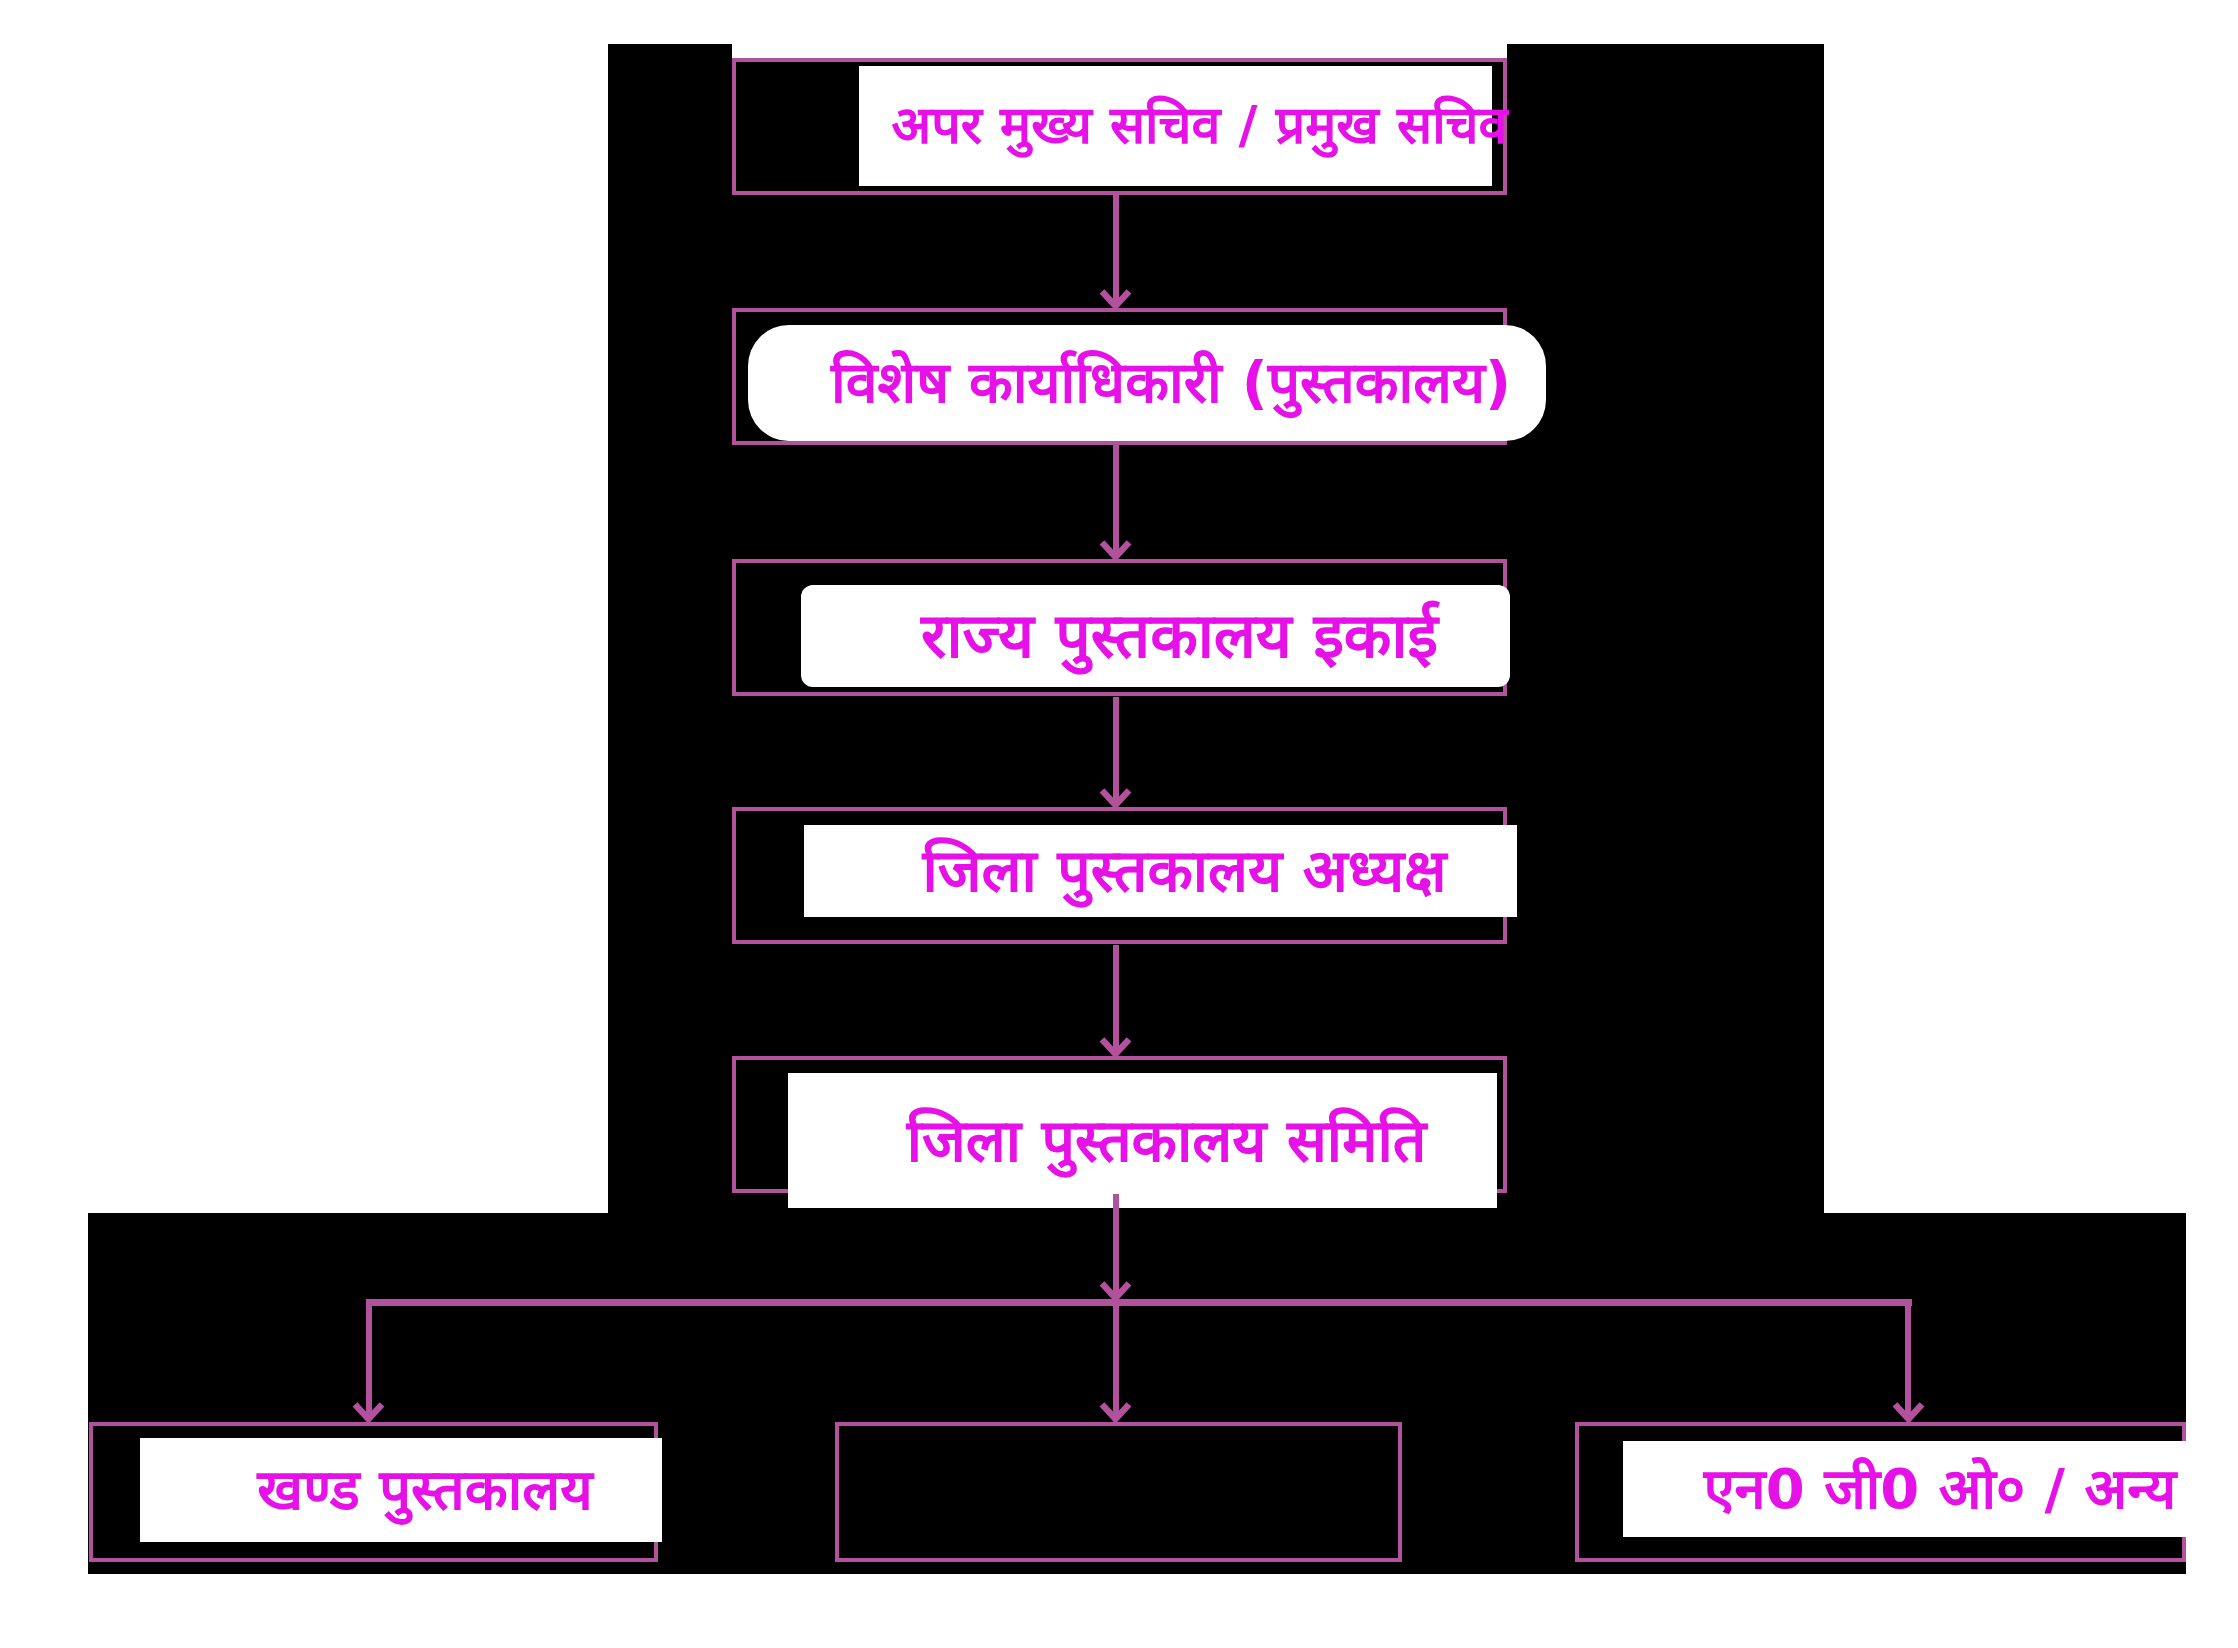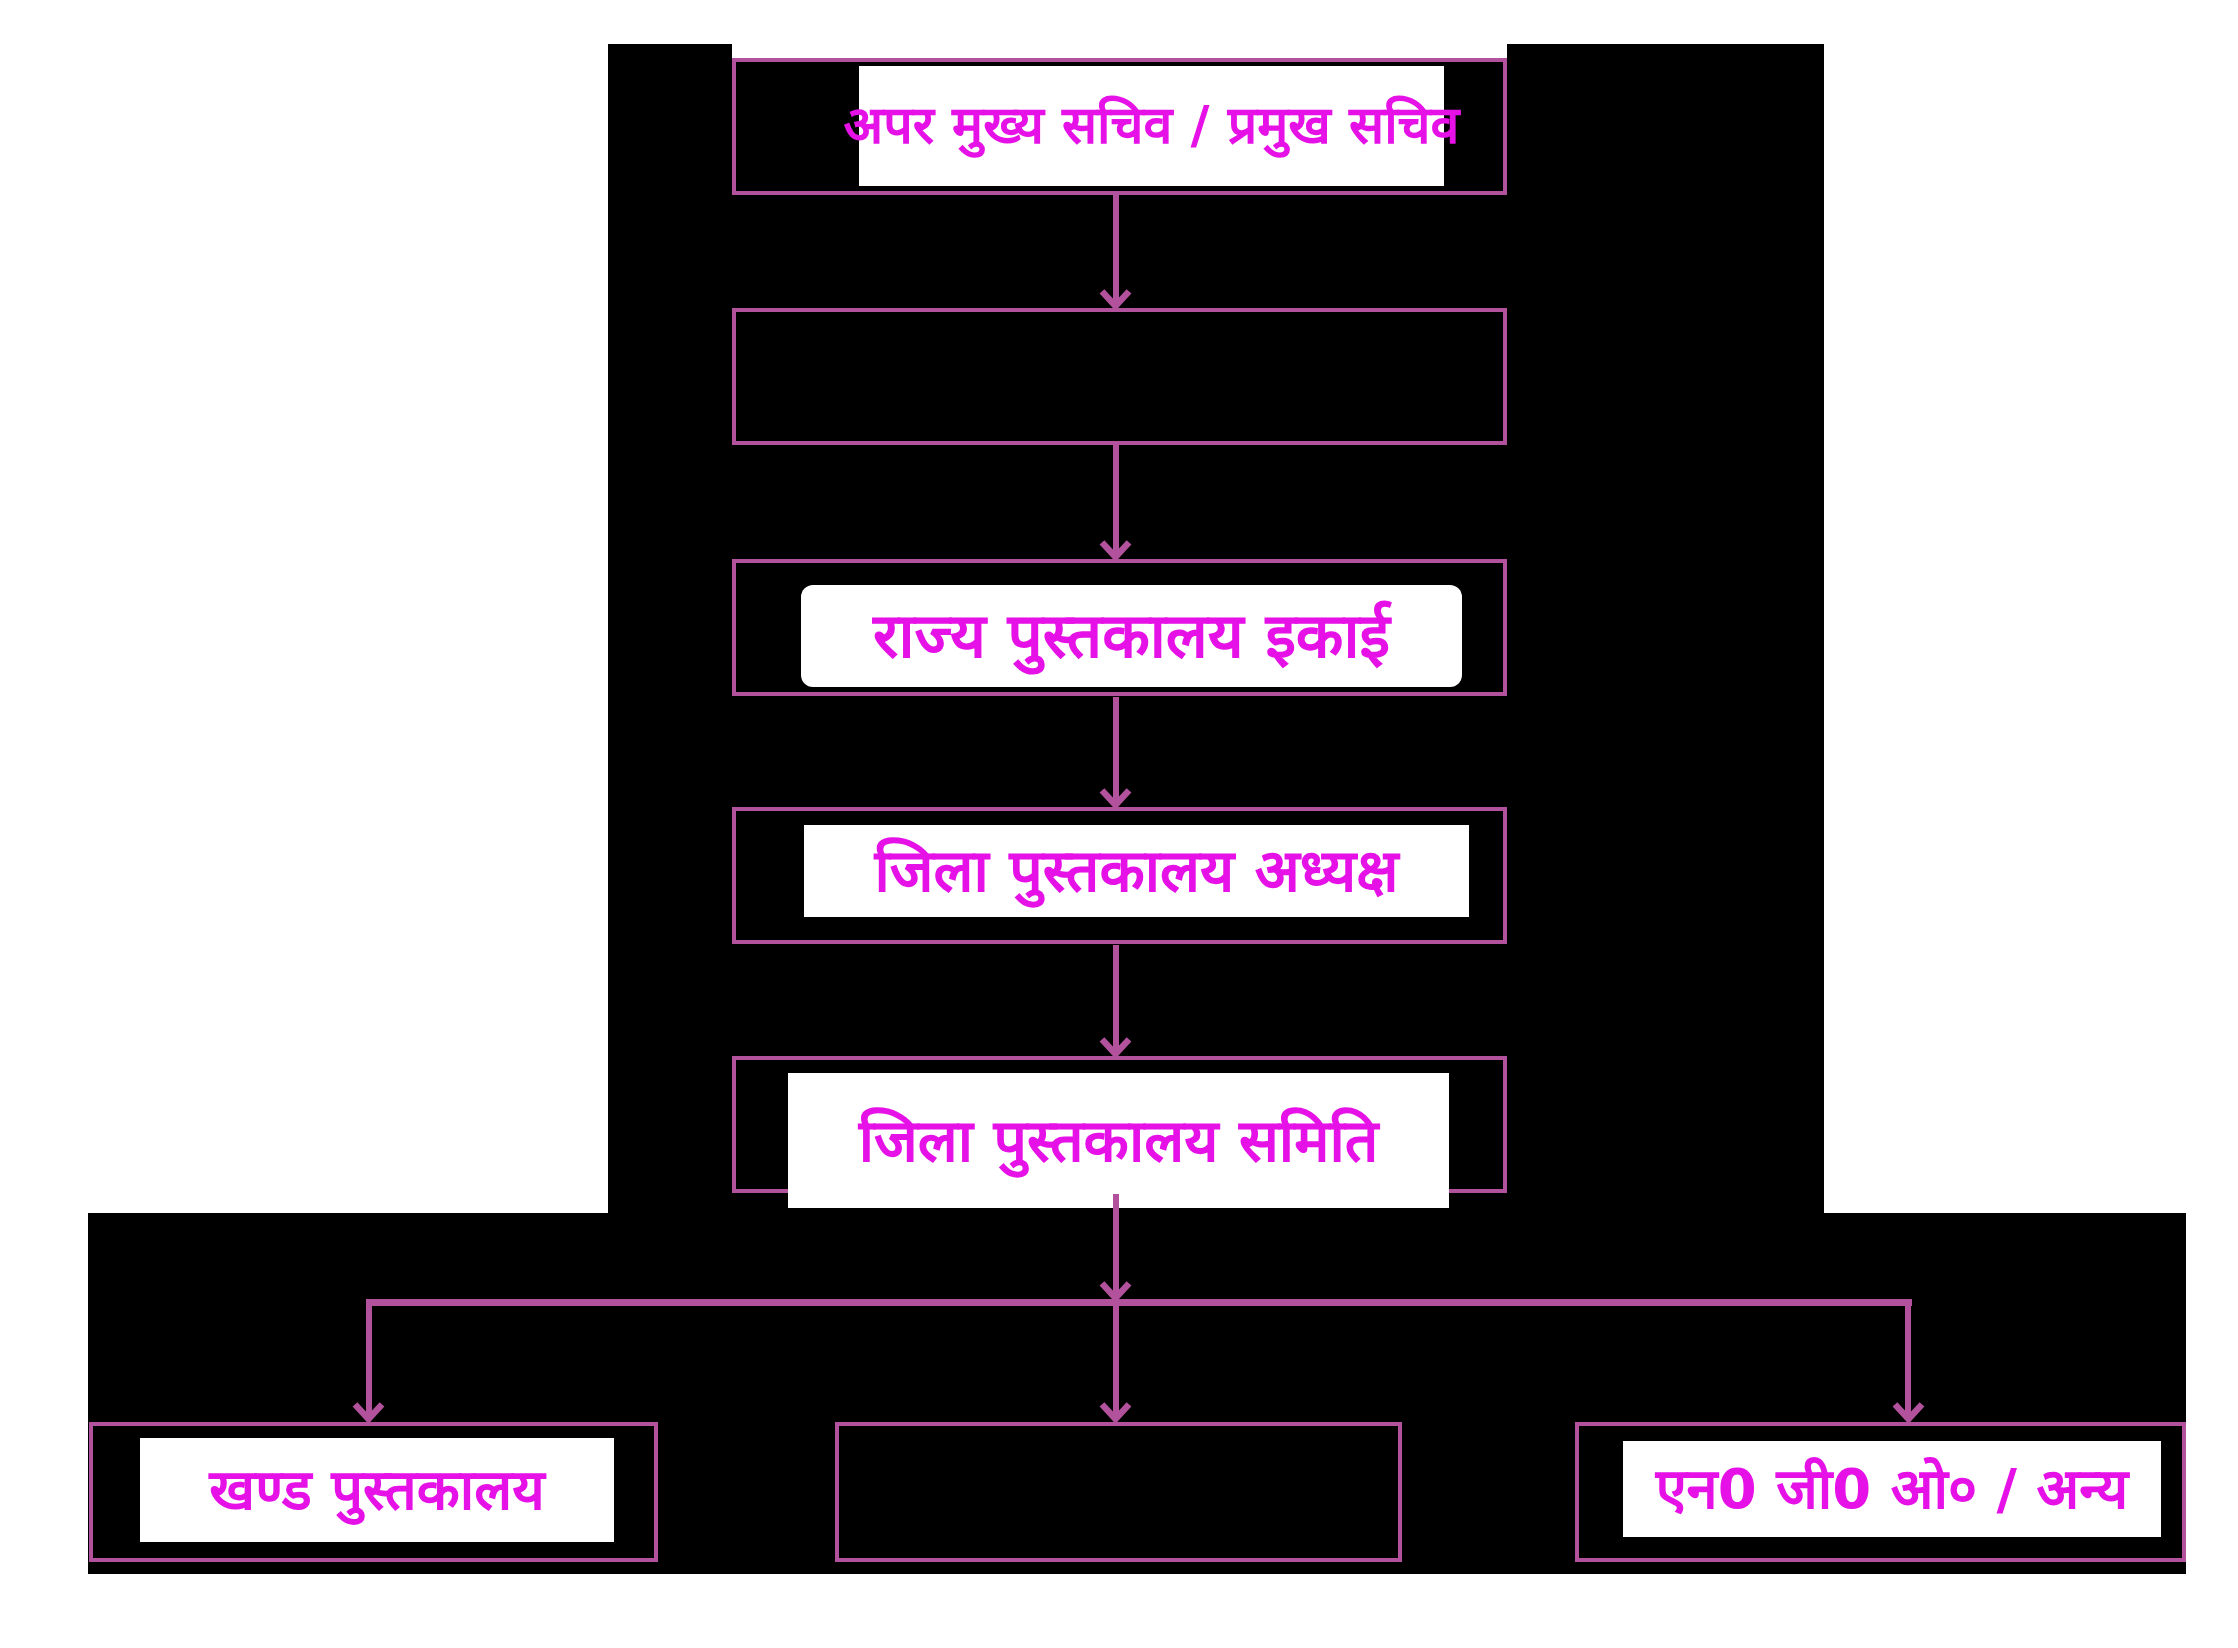--- a/index.html
+++ b/index.html
@@ -19,21 +19,21 @@
   .node{position:absolute;border:4.7px solid #B2519C;box-sizing:border-box;background:transparent;}
   .n1{left:732px;top:58px;width:775px;height:137px;}
   .n2{left:732px;top:308px;width:775px;height:137px;}
   .n3{left:732px;top:559px;width:775px;height:137px;}
   .n4{left:732px;top:807px;width:775px;height:137px;}
   .n5{left:732px;top:1056px;width:775px;height:137px;}
   .b1{left:89px;top:1422px;width:569px;height:140px;}
   .b2{left:835px;top:1422px;width:567px;height:140px;}
   .b3{left:1575px;top:1422px;width:611px;height:140px;}
 
-  .patch{position:absolute;background:#ffffff;display:flex;align-items:center;justify-content:center;text-align:left;}
+  .patch{position:absolute;background:#ffffff;display:flex;align-items:center;justify-content:center;text-align:left;padding-left:48px;}
   .p1{left:860px;top:66px;width:585px;height:120px;}
   .p2{left:748px;top:325px;width:750px;height:116px;border-radius:41px;}
   .p3{left:801px;top:585px;width:661px;height:102px;border-radius:12px;}
   .p4{left:804px;top:825px;width:665px;height:92px;}
   .p5{left:788px;top:1073px;width:661px;height:135px;}
   .pb1{left:140px;top:1438px;width:474px;height:104px;}
   .pb2{left:860px;top:1453px;width:521px;height:97px;}
   .pb3{left:1623px;top:1441px;width:538px;height:96px;}
 
   .lbl{
@@ -63,20 +63,23 @@
   <div class="notch"></div>
 
   <div class="node n1">
     <div class="patch p1" style="left:123px;top:3.6px;">
       <span class="lbl">अपर मुख्य सचिव / प्रमुख सचिव</span>
     </div>
   </div>
 
   <div class="node n2"></div>
 
+  <div class="patch p2">
+    <span class="lbl">विशेष कार्याधिकारी (पुस्तकालय)</span>
+  </div>
 
   <div class="node n3"></div>
   <div class="patch p3">
     <span class="lbl">राज्य पुस्तकालय इकाई</span>
   </div>
 
   <div class="node n4"></div>
   <div class="patch p4">
     <span class="lbl">जिला पुस्तकालय अध्यक्ष</span>
   </div>

